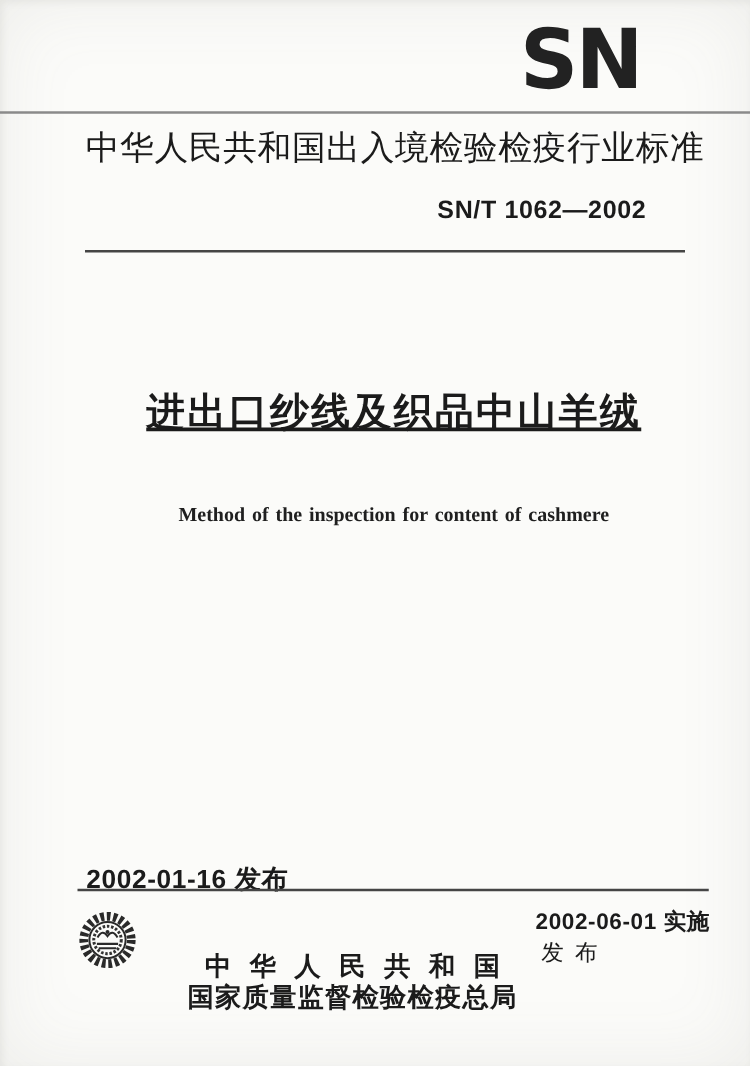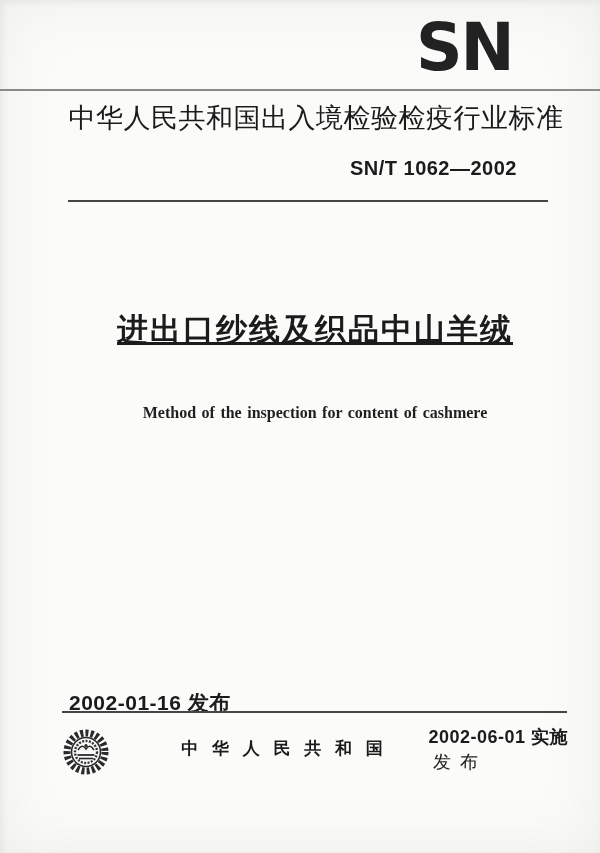--- a/index.html
+++ b/index.html
@@ -122,22 +122,23 @@
     position: absolute;
     top: 736px;
     left: 32px;
     width: 500px;
     text-align: center;
     font-weight: 700;
     line-height: 25px;
     white-space: nowrap;
   }
   .issuer .line1 {
-    font-size: 17px;
+    font-size: 21px;
     word-spacing: 9px;
+    margin-top: 25px;
   }
   .issuer .line2 {
     font-size: 21px;
     letter-spacing: 1px;
   }
   .publish-label {
     position: absolute;
     top: 750px;
     left: 433px;
     font-size: 18px;
@@ -179,14 +180,15 @@
 
     <circle cx="23" cy="23" r="11" fill="none" stroke="#333" stroke-width="2.4" stroke-dasharray="2 1.4"></circle>
     <path d="M15 21 q4 -7 8 -1 q4 -6 8 1" fill="none" stroke="#2a2a2a" stroke-width="1.6"></path>
     <path d="M14.5 26 h17" stroke="#2a2a2a" stroke-width="1.8"></path>
     <path d="M16 29.5 h14" stroke="#2a2a2a" stroke-width="1.6"></path>
     <circle cx="23" cy="16.5" r="1.6" fill="#2a2a2a"></circle>
   </svg>
 </div>
 <div class="issuer">
   <div class="line1">中 华 人 民 共 和 国</div>
+  <div class="line2">国家质量监督检验检疫总局</div>
 </div>
 <div class="publish-label">发 布</div>
 
 </body></html>

